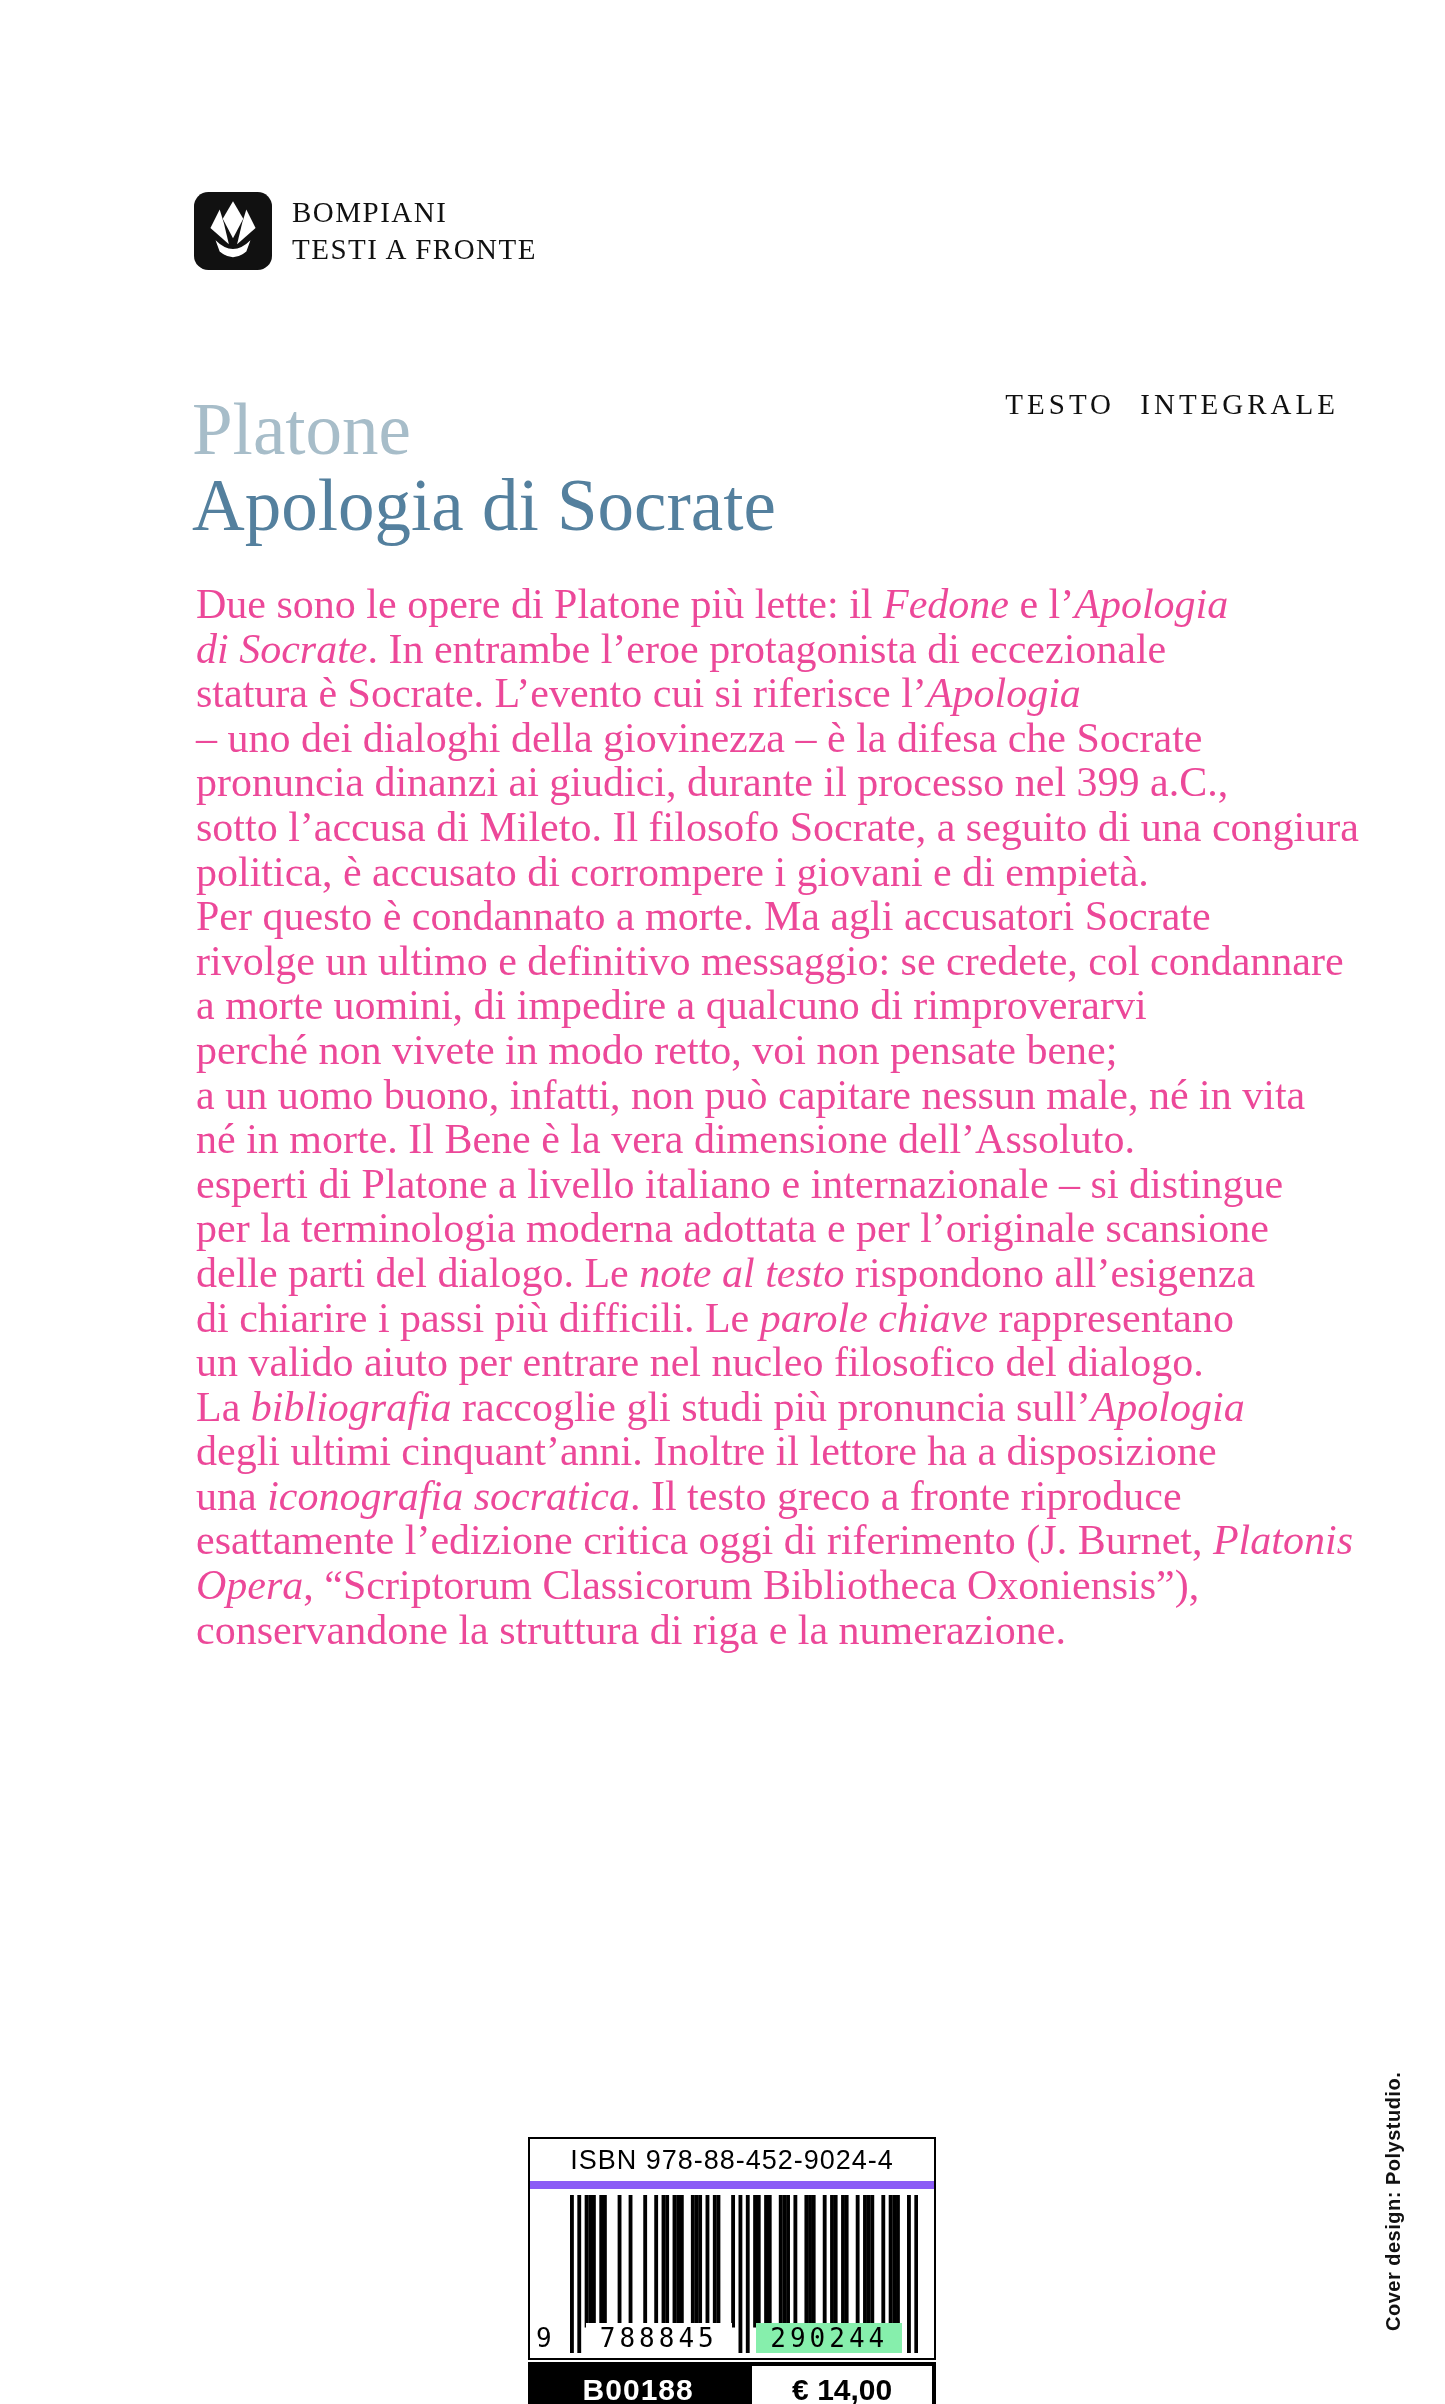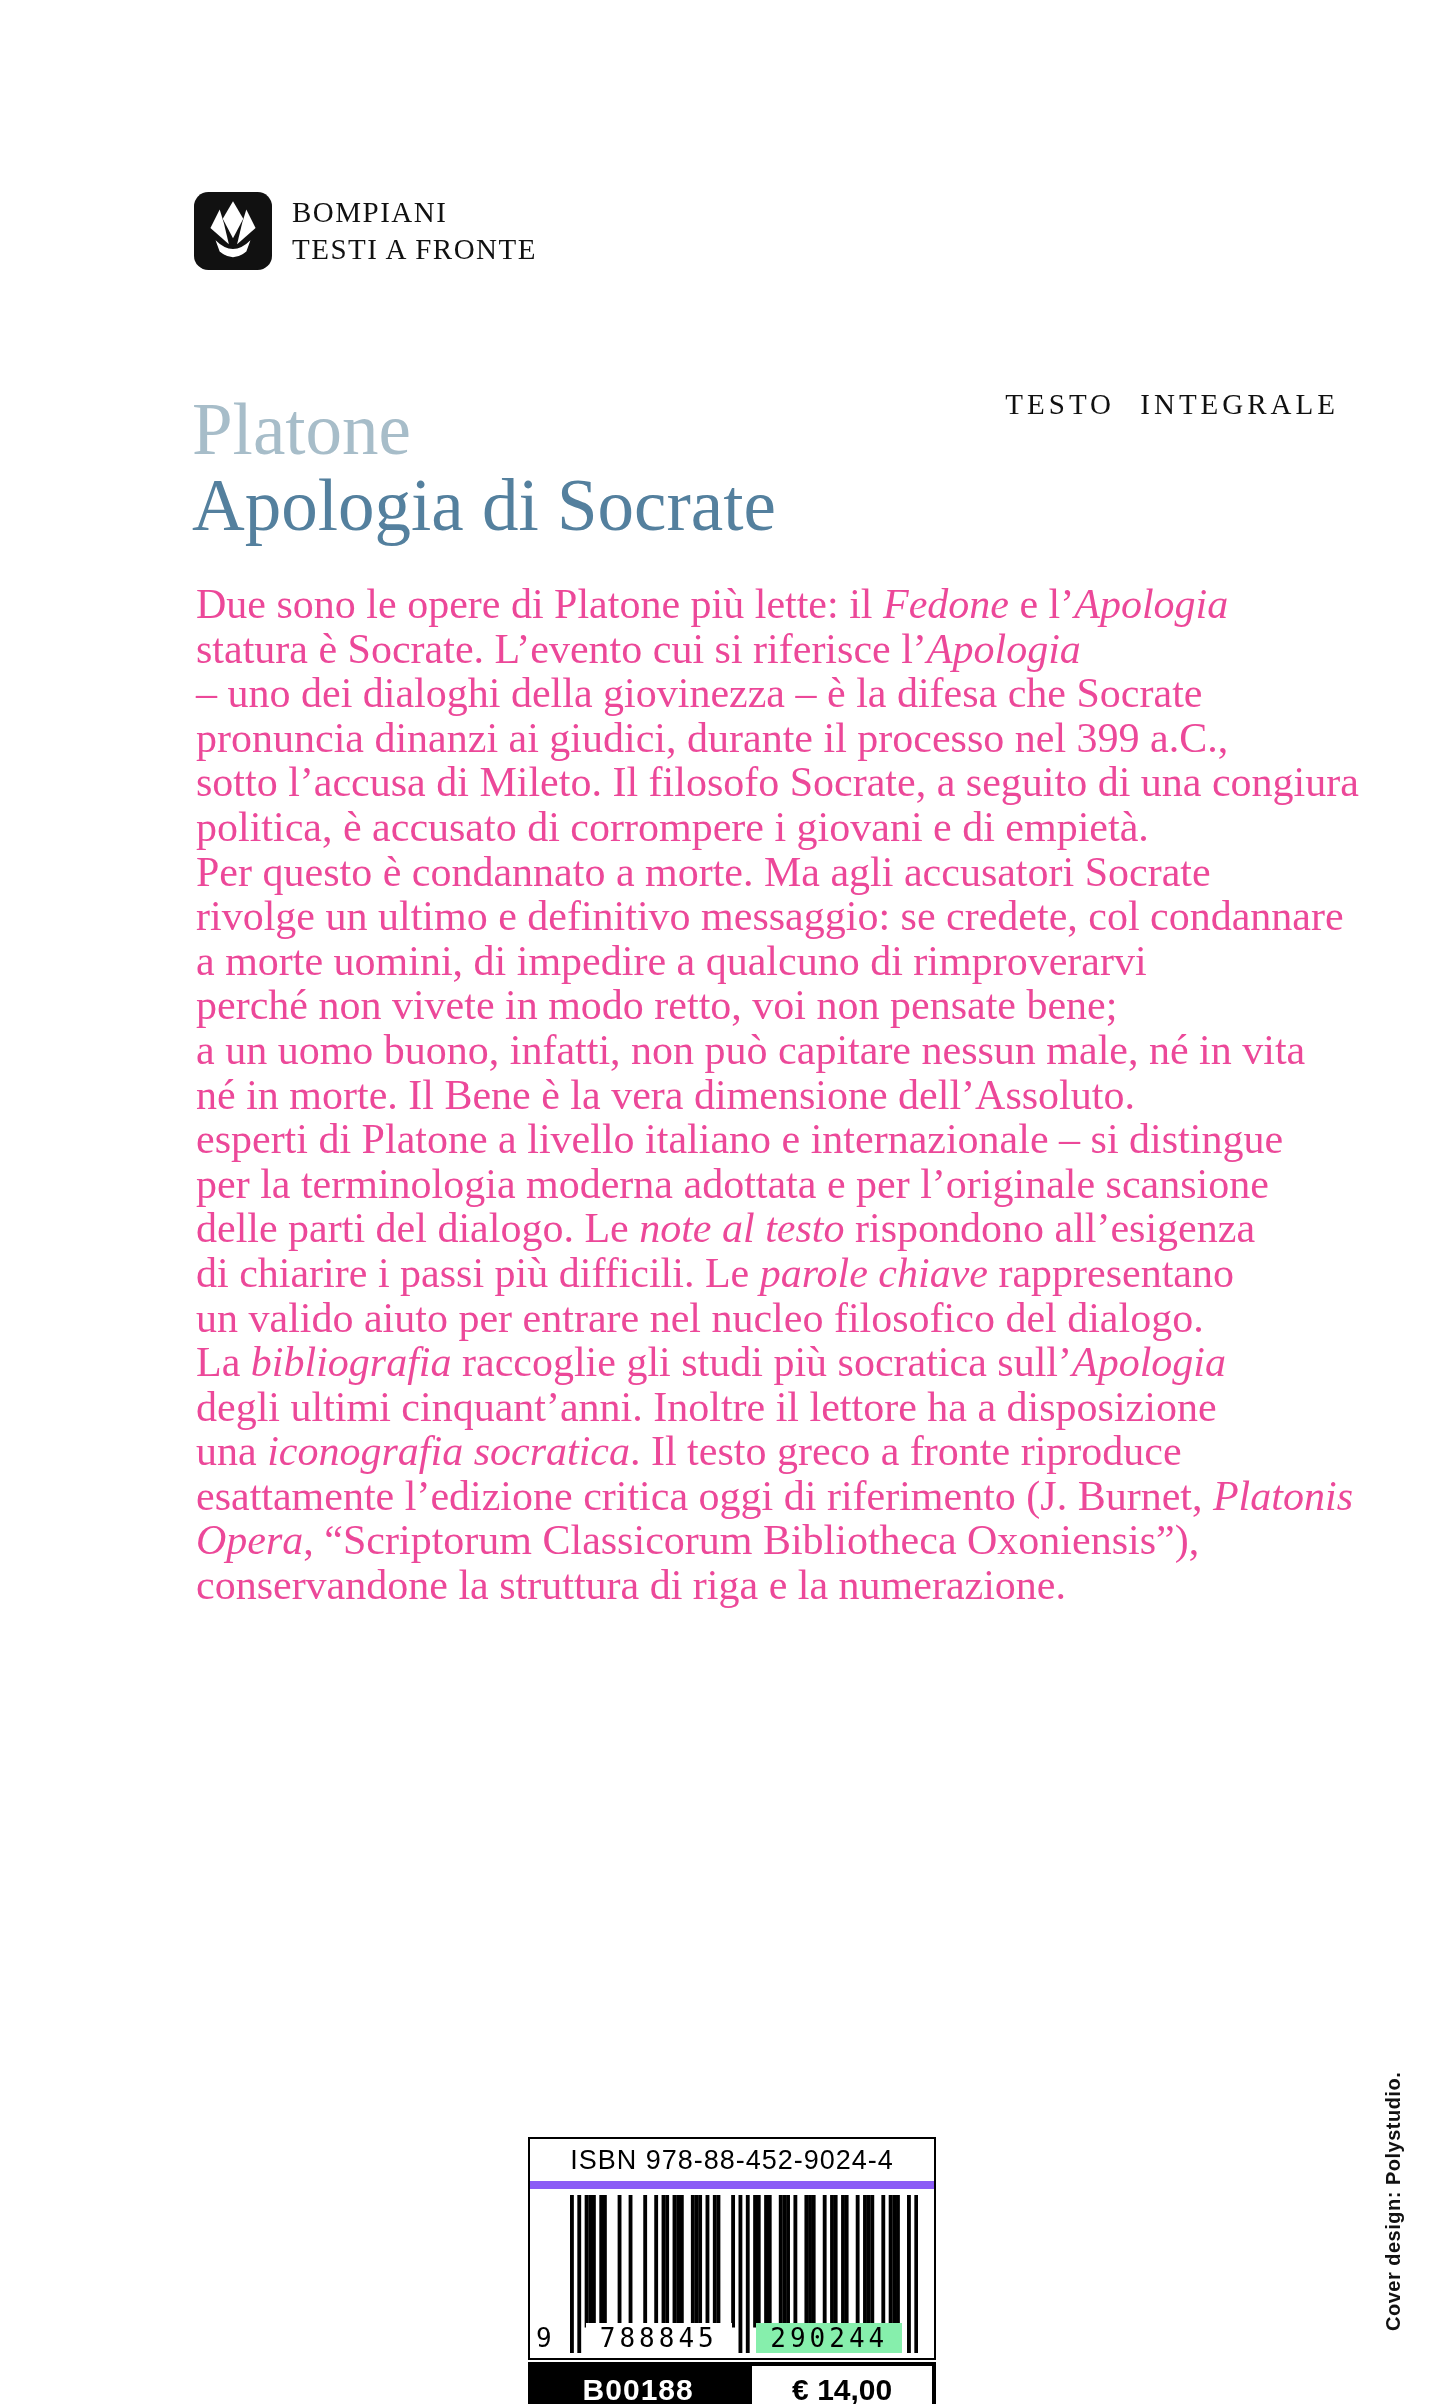--- a/index.html
+++ b/index.html
@@ -101,37 +101,38 @@
 
   <div class="edition">TESTO INTEGRALE</div>
 
   <div class="titles">
     <h1 class="author" style="color: rgb(167, 189, 201);">Platone</h1>
     <h2 class="book" style="color: rgb(84, 128, 158);">Apologia di Socrate</h2>
   </div>
 
   <div class="blurb">
       <div class="blurb-line"><span>Due sono le opere di Platone più lette: il </span><span class="it">Fedone</span><span> e l’</span><span class="it">Apologia</span></div>
+      <div class="blurb-line"><span class="it">di Socrate</span><span>. In entrambe l’eroe protagonista di eccezionale</span></div>
       <div class="blurb-line"><span>statura è Socrate. L’evento cui si riferisce l’</span><span class="it">Apologia</span></div>
       <div class="blurb-line"><span>– uno dei dialoghi della giovinezza – è la difesa che Socrate</span></div>
       <div class="blurb-line"><span>pronuncia dinanzi ai giudici, durante il processo nel 399 a.C.,</span></div>
       <div class="blurb-line"><span>sotto l’accusa di Mileto. Il filosofo Socrate, a seguito di una congiura</span></div>
       <div class="blurb-line"><span>politica, è accusato di corrompere i giovani e di empietà.</span></div>
       <div class="blurb-line"><span>Per questo è condannato a morte. Ma agli accusatori Socrate</span></div>
       <div class="blurb-line"><span>rivolge un ultimo e definitivo messaggio: se credete, col condannare</span></div>
       <div class="blurb-line"><span>a morte uomini, di impedire a qualcuno di rimproverarvi</span></div>
       <div class="blurb-line"><span>perché non vivete in modo retto, voi non pensate bene;</span></div>
       <div class="blurb-line"><span>a un uomo buono, infatti, non può capitare nessun male, né in vita</span></div>
       <div class="blurb-line"><span>né in morte. Il Bene è la vera dimensione dell’Assoluto.</span></div>
       <div class="blurb-line"><span>esperti di Platone a livello italiano e internazionale – si distingue</span></div>
       <div class="blurb-line"><span>per la terminologia moderna adottata e per l’originale scansione</span></div>
       <div class="blurb-line"><span>delle parti del dialogo. Le </span><span class="it">note al testo</span><span> rispondono all’esigenza</span></div>
       <div class="blurb-line"><span>di chiarire i passi più difficili. Le </span><span class="it">parole chiave</span><span> rappresentano</span></div>
       <div class="blurb-line"><span>un valido aiuto per entrare nel nucleo filosofico del dialogo.</span></div>
-      <div class="blurb-line"><span>La </span><span class="it">bibliografia</span><span> raccoglie gli studi più socratica sull’</span><span class="it">Apologia</span></div>
+      <div class="blurb-line"><span>La </span><span class="it">bibliografia</span><span> raccoglie gli studi più pronuncia sull’</span><span class="it">Apologia</span></div>
       <div class="blurb-line"><span>degli ultimi cinquant’anni. Inoltre il lettore ha a disposizione</span></div>
       <div class="blurb-line"><span>una </span><span class="it">iconografia socratica</span><span>. Il testo greco a fronte riproduce</span></div>
       <div class="blurb-line"><span>esattamente l’edizione critica oggi di riferimento (J. Burnet, </span><span class="it">Platonis</span></div>
       <div class="blurb-line"><span class="it">Opera</span><span>, “Scriptorum Classicorum Bibliotheca Oxoniensis”),</span></div>
       <div class="blurb-line"><span>conservandone la struttura di riga e la numerazione.</span></div>
     </div>
 
   <div class="cover-credit">Cover design: Polystudio.</div>
 
   <div class="barcode-box">

